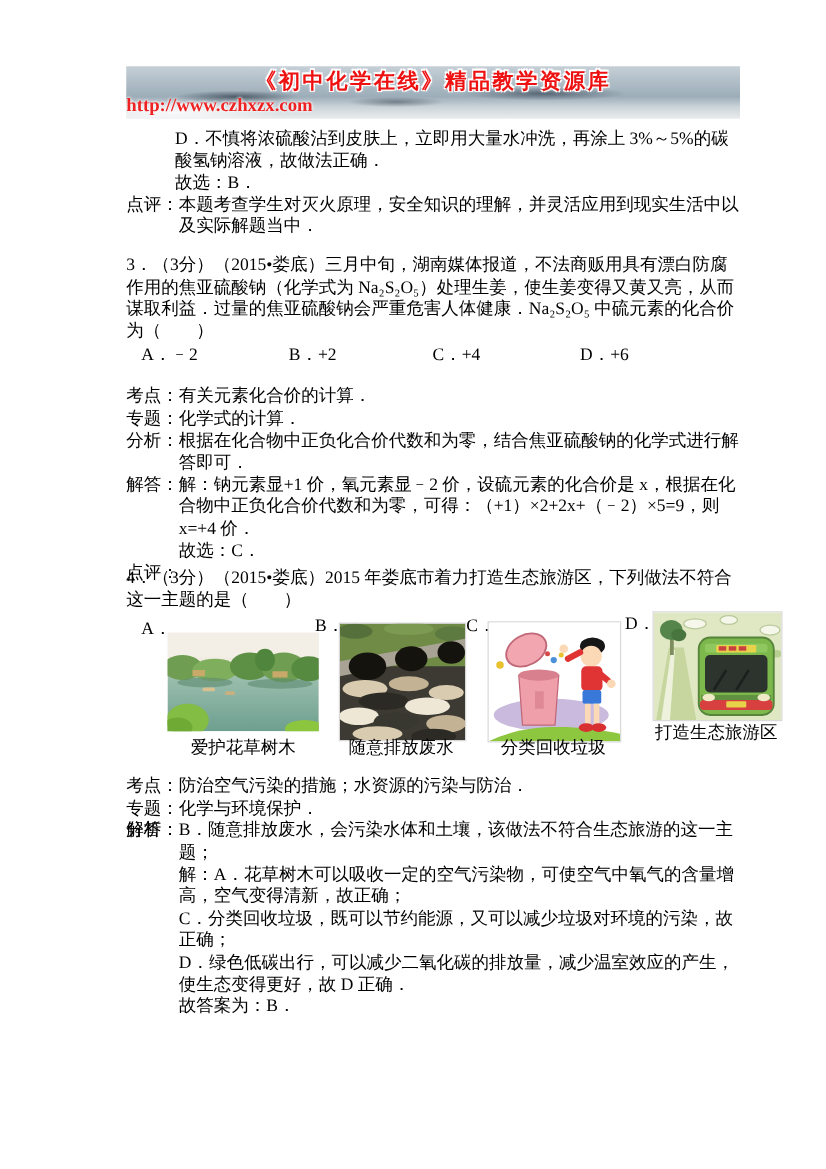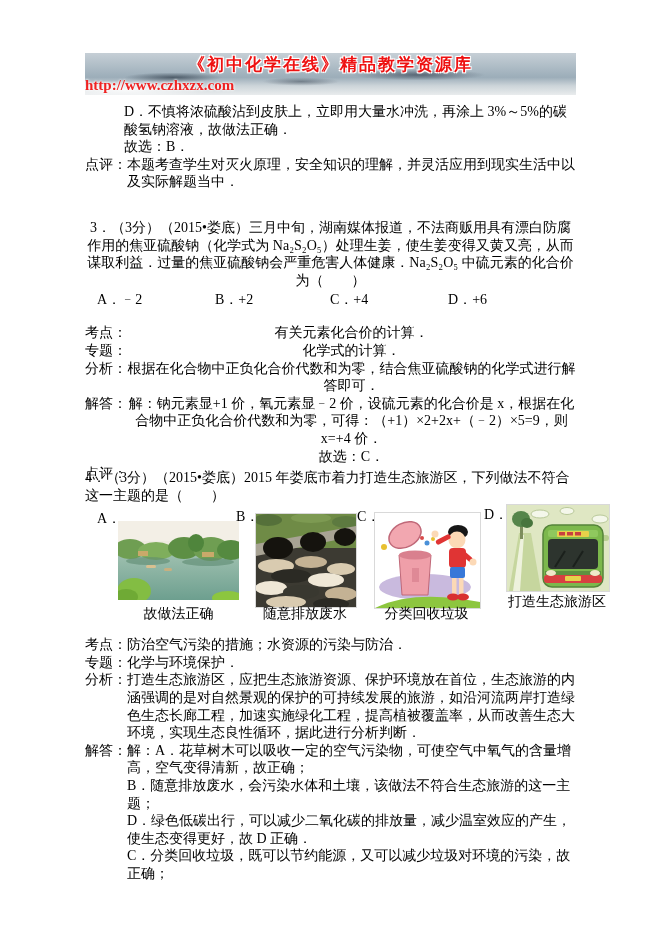--- a/index.html
+++ b/index.html
@@ -2,21 +2,21 @@
 <html><head>
 <meta charset="utf-8">
 <style>
   html,body { margin:0; padding:0; background:#ffffff; }
   body {
     width:661px; height:935px; position:relative; overflow:hidden;
     font-family:"Liberation Serif","DejaVu Serif",serif;
     font-size:14px; color:#000; line-height:17.6px;
   }
   .page { position:absolute; left:0; top:0; width:661px; height:935px; background:#fff; }
-  .content { position:absolute; left:85px; top:0; width:491px; }
+  .content { position:absolute; left:101px; top:0; width:491px; }
 
   
   .banner {
     margin-top:53px; height:42px; position:relative; overflow:hidden;
     background:
       radial-gradient(ellipse 70px 7px at 18% 58%, rgba(26,38,52,0.60), rgba(26,38,52,0) 70%),
       radial-gradient(ellipse 95px 8px at 68% 52%, rgba(30,42,58,0.55), rgba(30,42,58,0) 70%),
       radial-gradient(ellipse 55px 6px at 44% 68%, rgba(36,48,62,0.45), rgba(36,48,62,0) 70%),
       radial-gradient(ellipse 120px 14px at 8% 88%, rgba(255,255,255,0.85), rgba(255,255,255,0) 70%),
       linear-gradient(180deg,#c6cfd6 0%, #aab9c3 38%, #9cadb9 58%, #ccd4d9 78%, #e9eced 100%);
@@ -31,21 +31,21 @@
     color:#ee2222; font-weight:bold; font-size:15px; line-height:18px;
     text-shadow:0 0 2px #ffffff, 0 0 3px #ffffff;
   }
 
   
   .sec1 { margin-top:8px; }
   .indent39 { padding-left:39px; }
   .row { position:relative; padding-left:42px; }
   .row .lbl { position:absolute; left:0; top:0; white-space:nowrap; }
 
-  .q3 { margin-top:28px;text-align:center; }
+  .q3 { margin-top:13px; }
   .opt-row { position:relative; height:18px; margin-top:2px;font-family:Liberation Serif, serif; }
   .opt-row .opt { position:absolute; top:0; white-space:nowrap; }
   .opt-a { left:12px; } .opt-b { left:130px; } .opt-c { left:245px; } .opt-d { left:363px; }
   .q3-rows { margin-top:15px; }
 
   .q4 { margin-top:4px; }
   .q4-figs { position:relative; height:132px; }
   .fig-label { position:absolute; white-space:nowrap; }
   .fig-img { position:absolute; font-size:0; line-height:0; }
   .fig-img.bordered { border:1px solid #d9d9d9; }
@@ -131,21 +131,21 @@
             <rect x="84" y="31" width="12" height="5" fill="#c9a96a"></rect>
             <ellipse cx="30" cy="40" rx="22" ry="4" fill="#5d8a72" opacity="0.6"></ellipse>
             <ellipse cx="90" cy="41" rx="26" ry="4" fill="#5d8a72" opacity="0.6"></ellipse>
             <rect x="28" y="44" width="10" height="3" rx="1.5" fill="#d8c090"></rect>
             <rect x="46" y="47" width="8" height="3" rx="1.5" fill="#c8b080"></rect>
             <ellipse cx="16" cy="70" rx="17" ry="13" fill="#83bd43"></ellipse>
             <ellipse cx="8" cy="76" rx="12" ry="8" fill="#6faa35"></ellipse>
             <ellipse cx="110" cy="77" rx="16" ry="7" fill="#8cc63f"></ellipse>
           </svg>
         </span>
-        <span class="fig-caption" style="left:33px; top:101px; width:121px;">故做法正确</span>
+        <span class="fig-caption" style="left:33px; top:101px; width:121px;">爱护花草树木</span>
 
         <span class="fig-label" style="left:151px; top:4px;">B．</span>
         <span class="fig-img bordered" style="left:170px; top:9px;">
           <svg width="100" height="93" viewBox="0 0 100 93" xmlns="http://www.w3.org/2000/svg">
             <rect width="100" height="93" fill="#3c3a32"></rect>
             <rect width="100" height="34" fill="#6f8b46"></rect>
             <ellipse cx="12" cy="6" rx="14" ry="6" fill="#55703a"></ellipse>
             <ellipse cx="55" cy="4" rx="20" ry="5" fill="#7d9a52"></ellipse>
             <ellipse cx="90" cy="8" rx="14" ry="6" fill="#5d7a40"></ellipse>
             <polygon points="0,30 100,12 100,22 0,42" fill="#a8a394"></polygon>
@@ -237,26 +237,26 @@
         <div class="row">
           <span class="lbl">考点：</span>
           <span>防治空气污染的措施；水资源的污染与防治．</span>
         </div>
         <div class="row">
           <span class="lbl">专题：</span>
           <span>化学与环境保护．</span>
         </div>
         <div class="row">
           <span class="lbl">分析：</span>
-          <span>打造生态旅游区，应把生态旅游资源、保护环境放在首位，生态旅游的内涵强调的是对自然景观的保护的可持续发展的旅游，如沿河流两岸打造绿色生态长廊工程，加速实施绿化工程，提高植被覆盖率，从而改善生态大环境，实现生态良性循环，据此进行分析判断．</span>
         </div>
         <div class="row">
           <span class="lbl">解答：</span>
+          <div>B．随意排放废水，会污染水体和土壤，该做法不符合生态旅游的这一主题；</div>
           <div>解：A．花草树木可以吸收一定的空气污染物，可使空气中氧气的含量增高，空气变得清新，故正确；</div>
-          <div>B．随意排放废水，会污染水体和土壤，该做法不符合生态旅游的这一主题；</div>
+          <div>C．分类回收垃圾，既可以节约能源，又可以减少垃圾对环境的污染，故正确；</div>
           <div>D．绿色低碳出行，可以减少二氧化碳的排放量，减少温室效应的产生，使生态变得更好，故 D 正确．</div>
-          <div>C．分类回收垃圾，既可以节约能源，又可以减少垃圾对环境的污染，故正确；</div>
+          <div>故答案为：B．</div>
         </div>
       </div>
     </div>
 
   </div>
 </div>
 
 </body></html>

